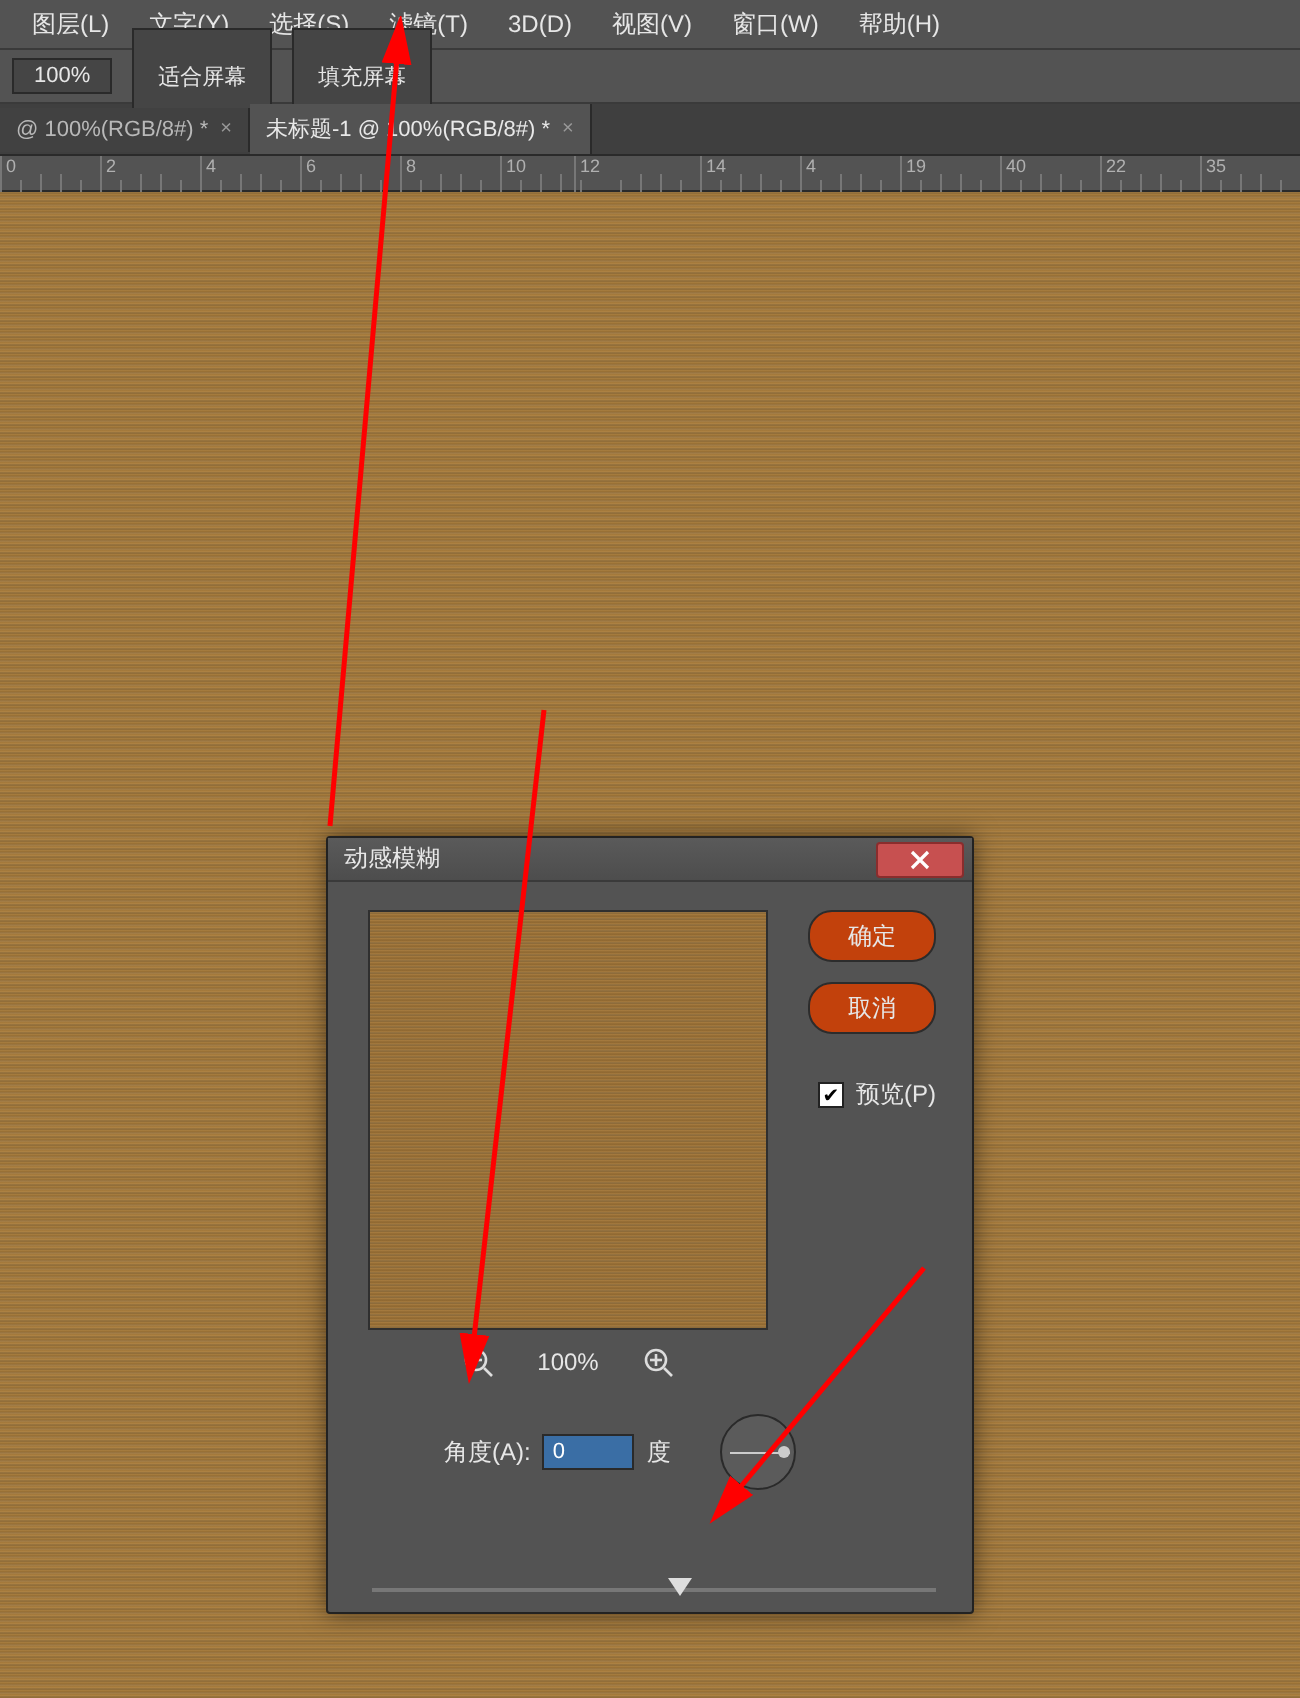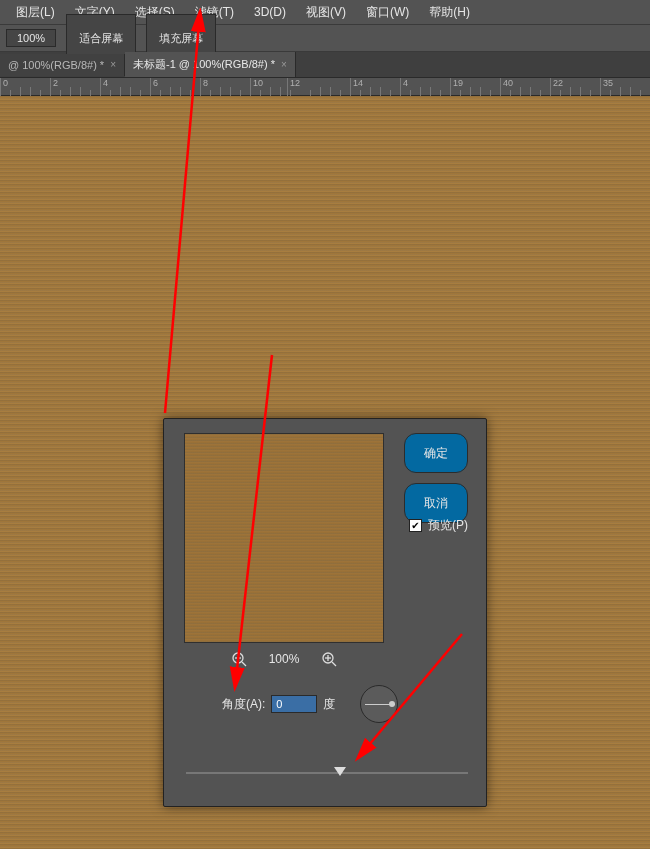--- a/index.html
+++ b/index.html
@@ -32,21 +32,21 @@
   .closebtn { width: 44px; height: 18px; background: #c75050; border: 1px solid #8a2d2d; border-radius: 2px; margin-right: 4px; display: flex; align-items: center; justify-content: center; color: #fff; font-size: 10px; font-weight: bold; }
   
   .dlg-body { position: relative; padding: 14px; height: calc(100% - 22px); }
   .preview-box { position: absolute; left: 20px; top: 14px; width: 200px; height: 210px; border: 1px solid #2f2f2f; background: #3a3a3a; }
   .preview-box svg { width: 100%; height: 100%; display: block; }
   
   .zoom-row { position: absolute; left: 20px; top: 232px; width: 200px; display: flex; align-items: center; justify-content: center; gap: 22px; color: #e6e6e6; font-size: 12px; }
   .zicon { width: 16px; height: 16px; display: flex; align-items: center; justify-content: center; }
   
   .right-ctrls { position: absolute; right: 18px; top: 14px; display: flex; flex-direction: column; gap: 10px; align-items: center; }
-  .pillbtn { width: 64px; height: 40px; border: 1px solid #2c2c2c; border-radius: 12px; background: #0369a1; color: #e6e6e6; font-size: 12px; display: flex; align-items: center; justify-content: center; }
+  .pillbtn { width: 64px; height: 26px; border: 1px solid #2c2c2c; border-radius: 12px; background: #c2410c; color: #e6e6e6; font-size: 12px; display: flex; align-items: center; justify-content: center; }
   .preview-ck { position: absolute; right: 18px; top: 98px; display: flex; align-items: center; gap: 6px; color: #e6e6e6; font-size: 12px; }
   .preview-ck .box { width: 13px; height: 13px; background: #fff; border: 1px solid #222; display: flex; align-items: center; justify-content: center; font-size: 10px; color: #000; }
   
   .angle-row { position: absolute; left: 58px; top: 276px; display: flex; align-items: center; gap: 6px; color: #e6e6e6; font-size: 12px; }
   .num-input { width: 46px; height: 18px; background: #666; border: 1px solid #2a2a2a; color: #fff; font-size: 11px; padding: 0 4px; text-align: left; }
   .num-input.sel { background: #3a6ea5; }
   .angle-wheel { position: absolute; left: 196px; top: 266px; width: 38px; height: 38px; border: 1px solid #2a2a2a; border-radius: 50%; background: #5b5b5b; }
   .angle-wheel::after { content: ""; position: absolute; left: 4px; top: 18px; width: 30px; height: 1px; background: #ccc; }
   .angle-wheel .dot { position: absolute; left: 28px; top: 15px; width: 6px; height: 6px; border-radius: 50%; background: #ccc; }
   
@@ -200,20 +200,28 @@
         <rect width="650" height="1" y="0" fill="rgba(0,0,0,0.15)"></rect>
         <rect width="650" height="1" y="2" fill="rgba(255,255,255,0.08)"></rect>
       </pattern>
     </defs>
     <rect width="100%" height="100%" fill="url(#wg)"></rect>
     <rect width="100%" height="100%" fill="url(#lines)"></rect>
   </svg>
 </div>
 
 <div class="dialog">
+  <div class="titlebar">
+    <span>动感模糊</span>
+    <div class="closebtn">
+      <svg width="14" height="10">
+          <path d="M3 1 L11 9 M11 1 L3 9" stroke="#fff" stroke-width="1.6"></path>
+        </svg>
+    </div>
+  </div>
   <div class="dlg-body">
 
     <div class="preview-box">
       <svg>
         <defs>
           <linearGradient id="pwg" x1="0" y1="0" x2="0" y2="1">
             <stop offset="0%" stop-color="#b98f52"></stop>
             <stop offset="40%" stop-color="#a57a3e"></stop>
             <stop offset="70%" stop-color="#8d6630"></stop>
             <stop offset="100%" stop-color="#a87d40"></stop>

